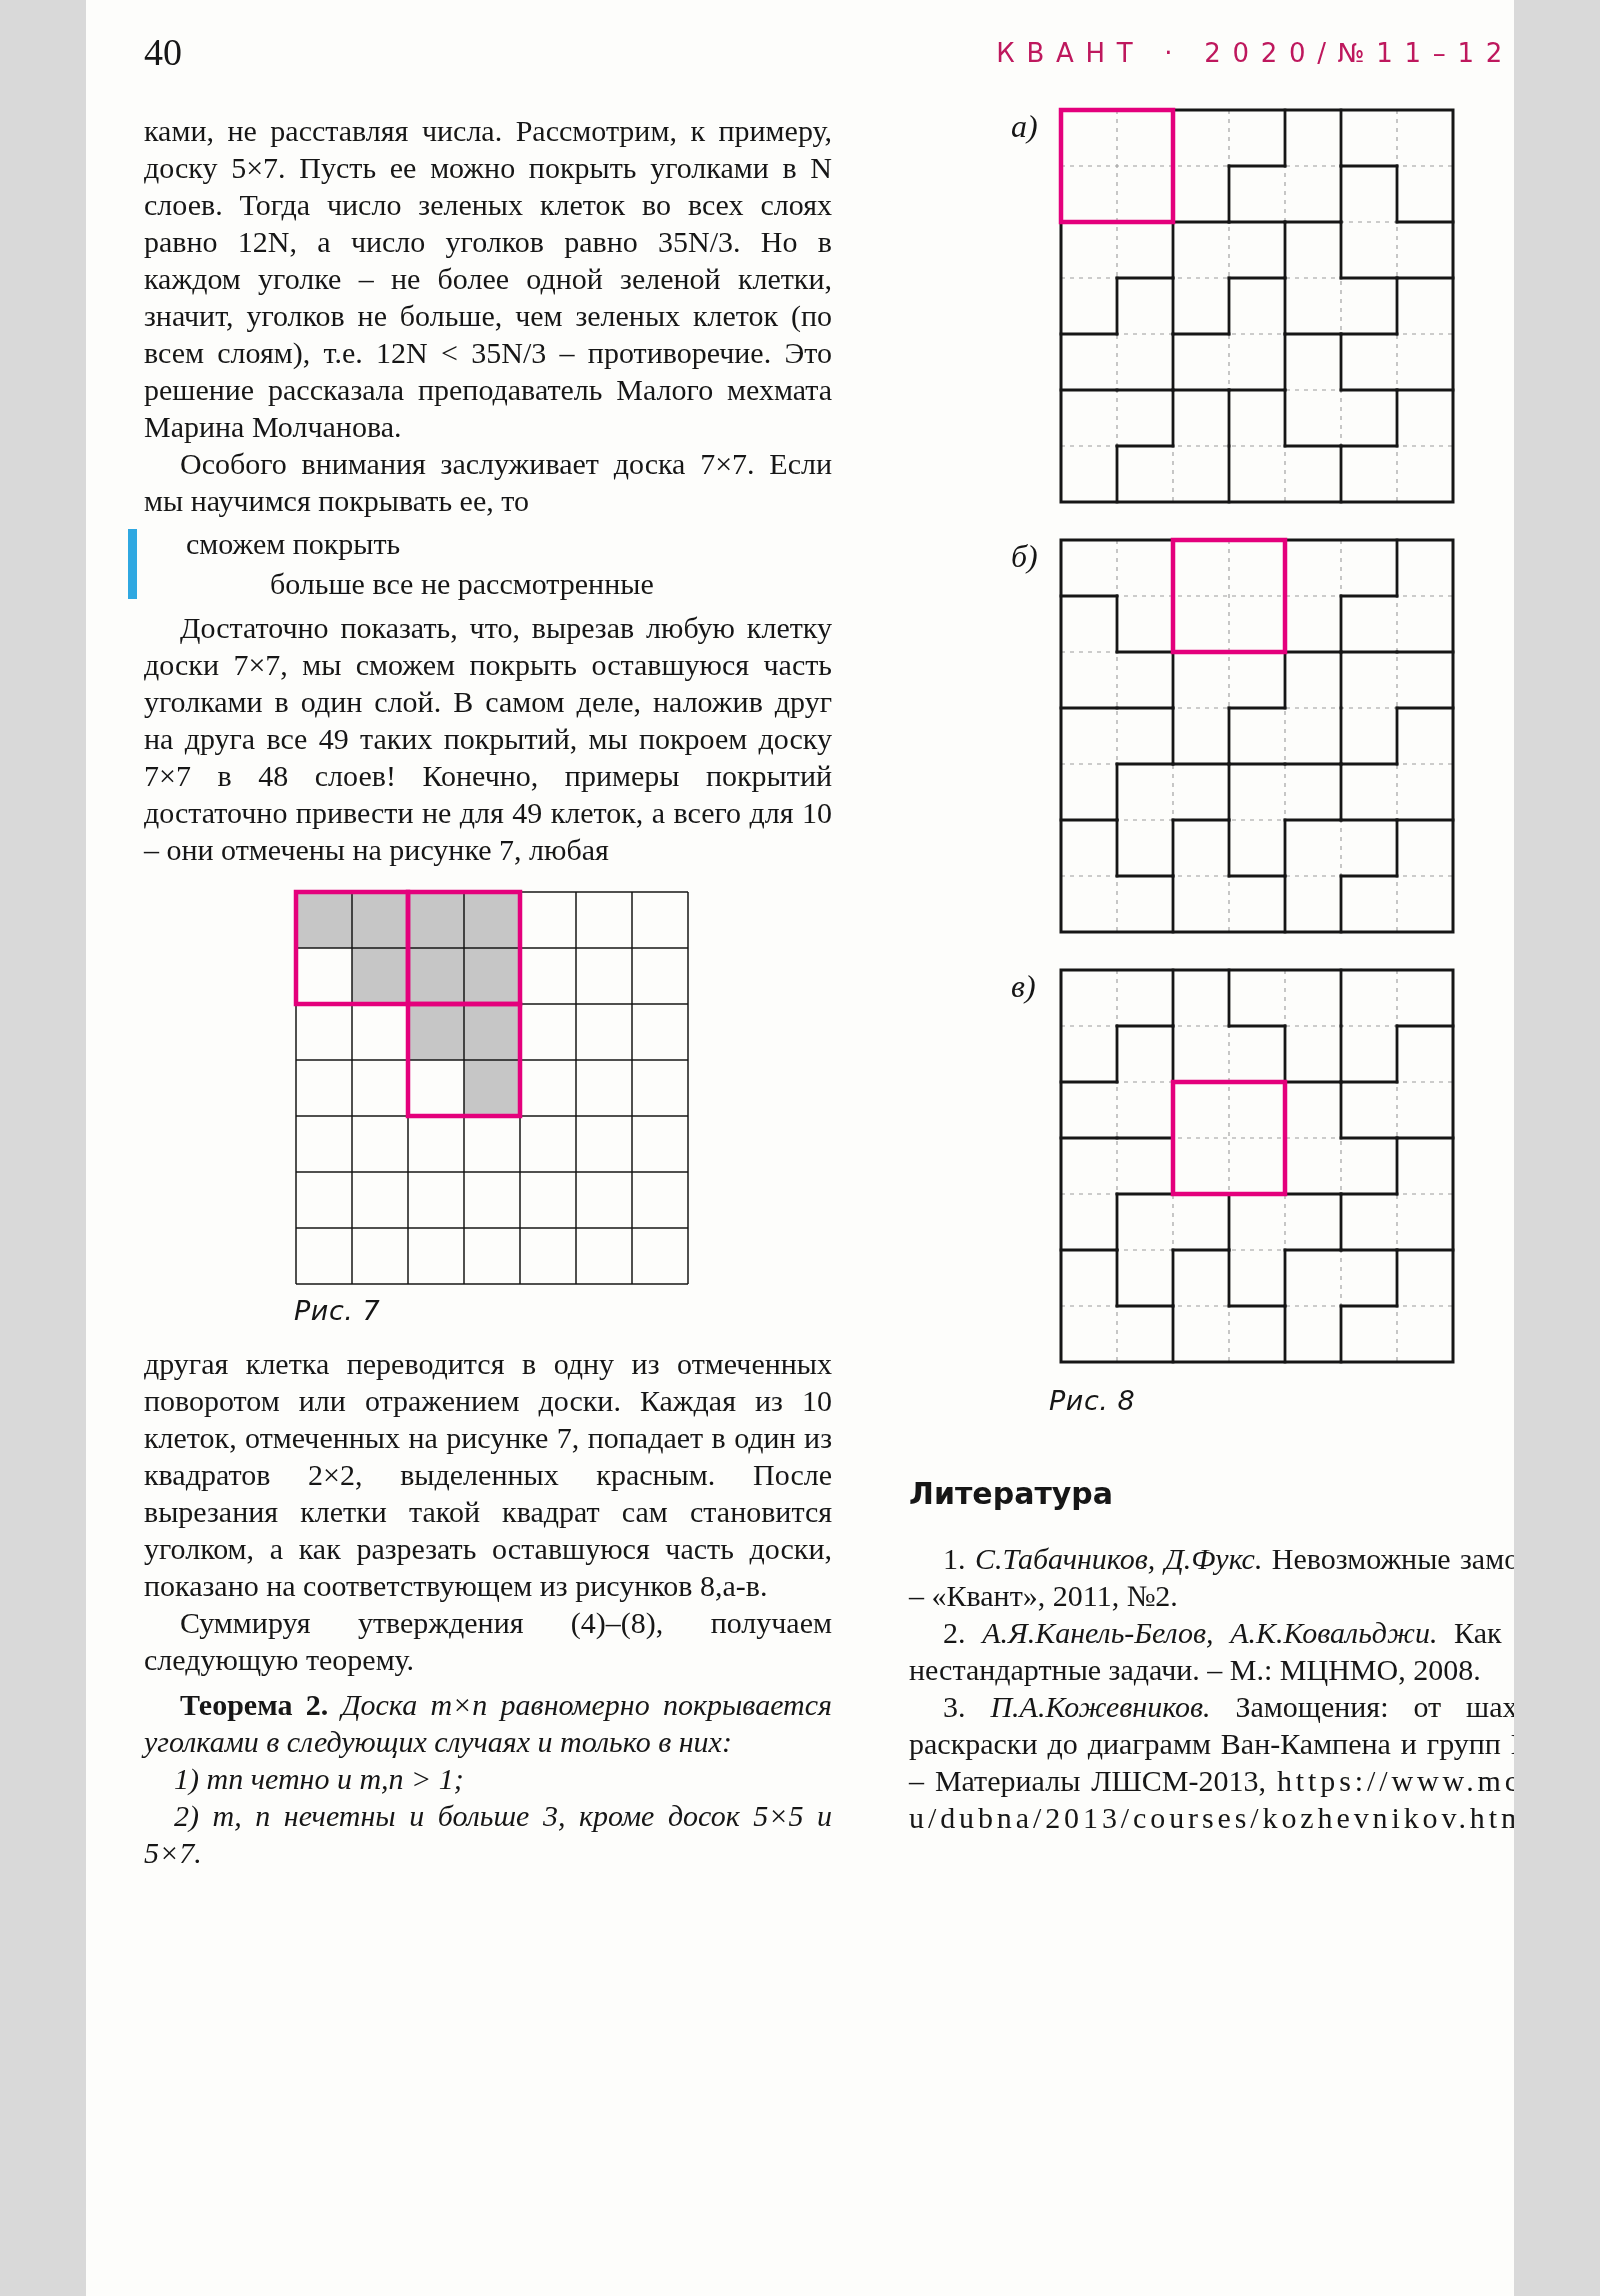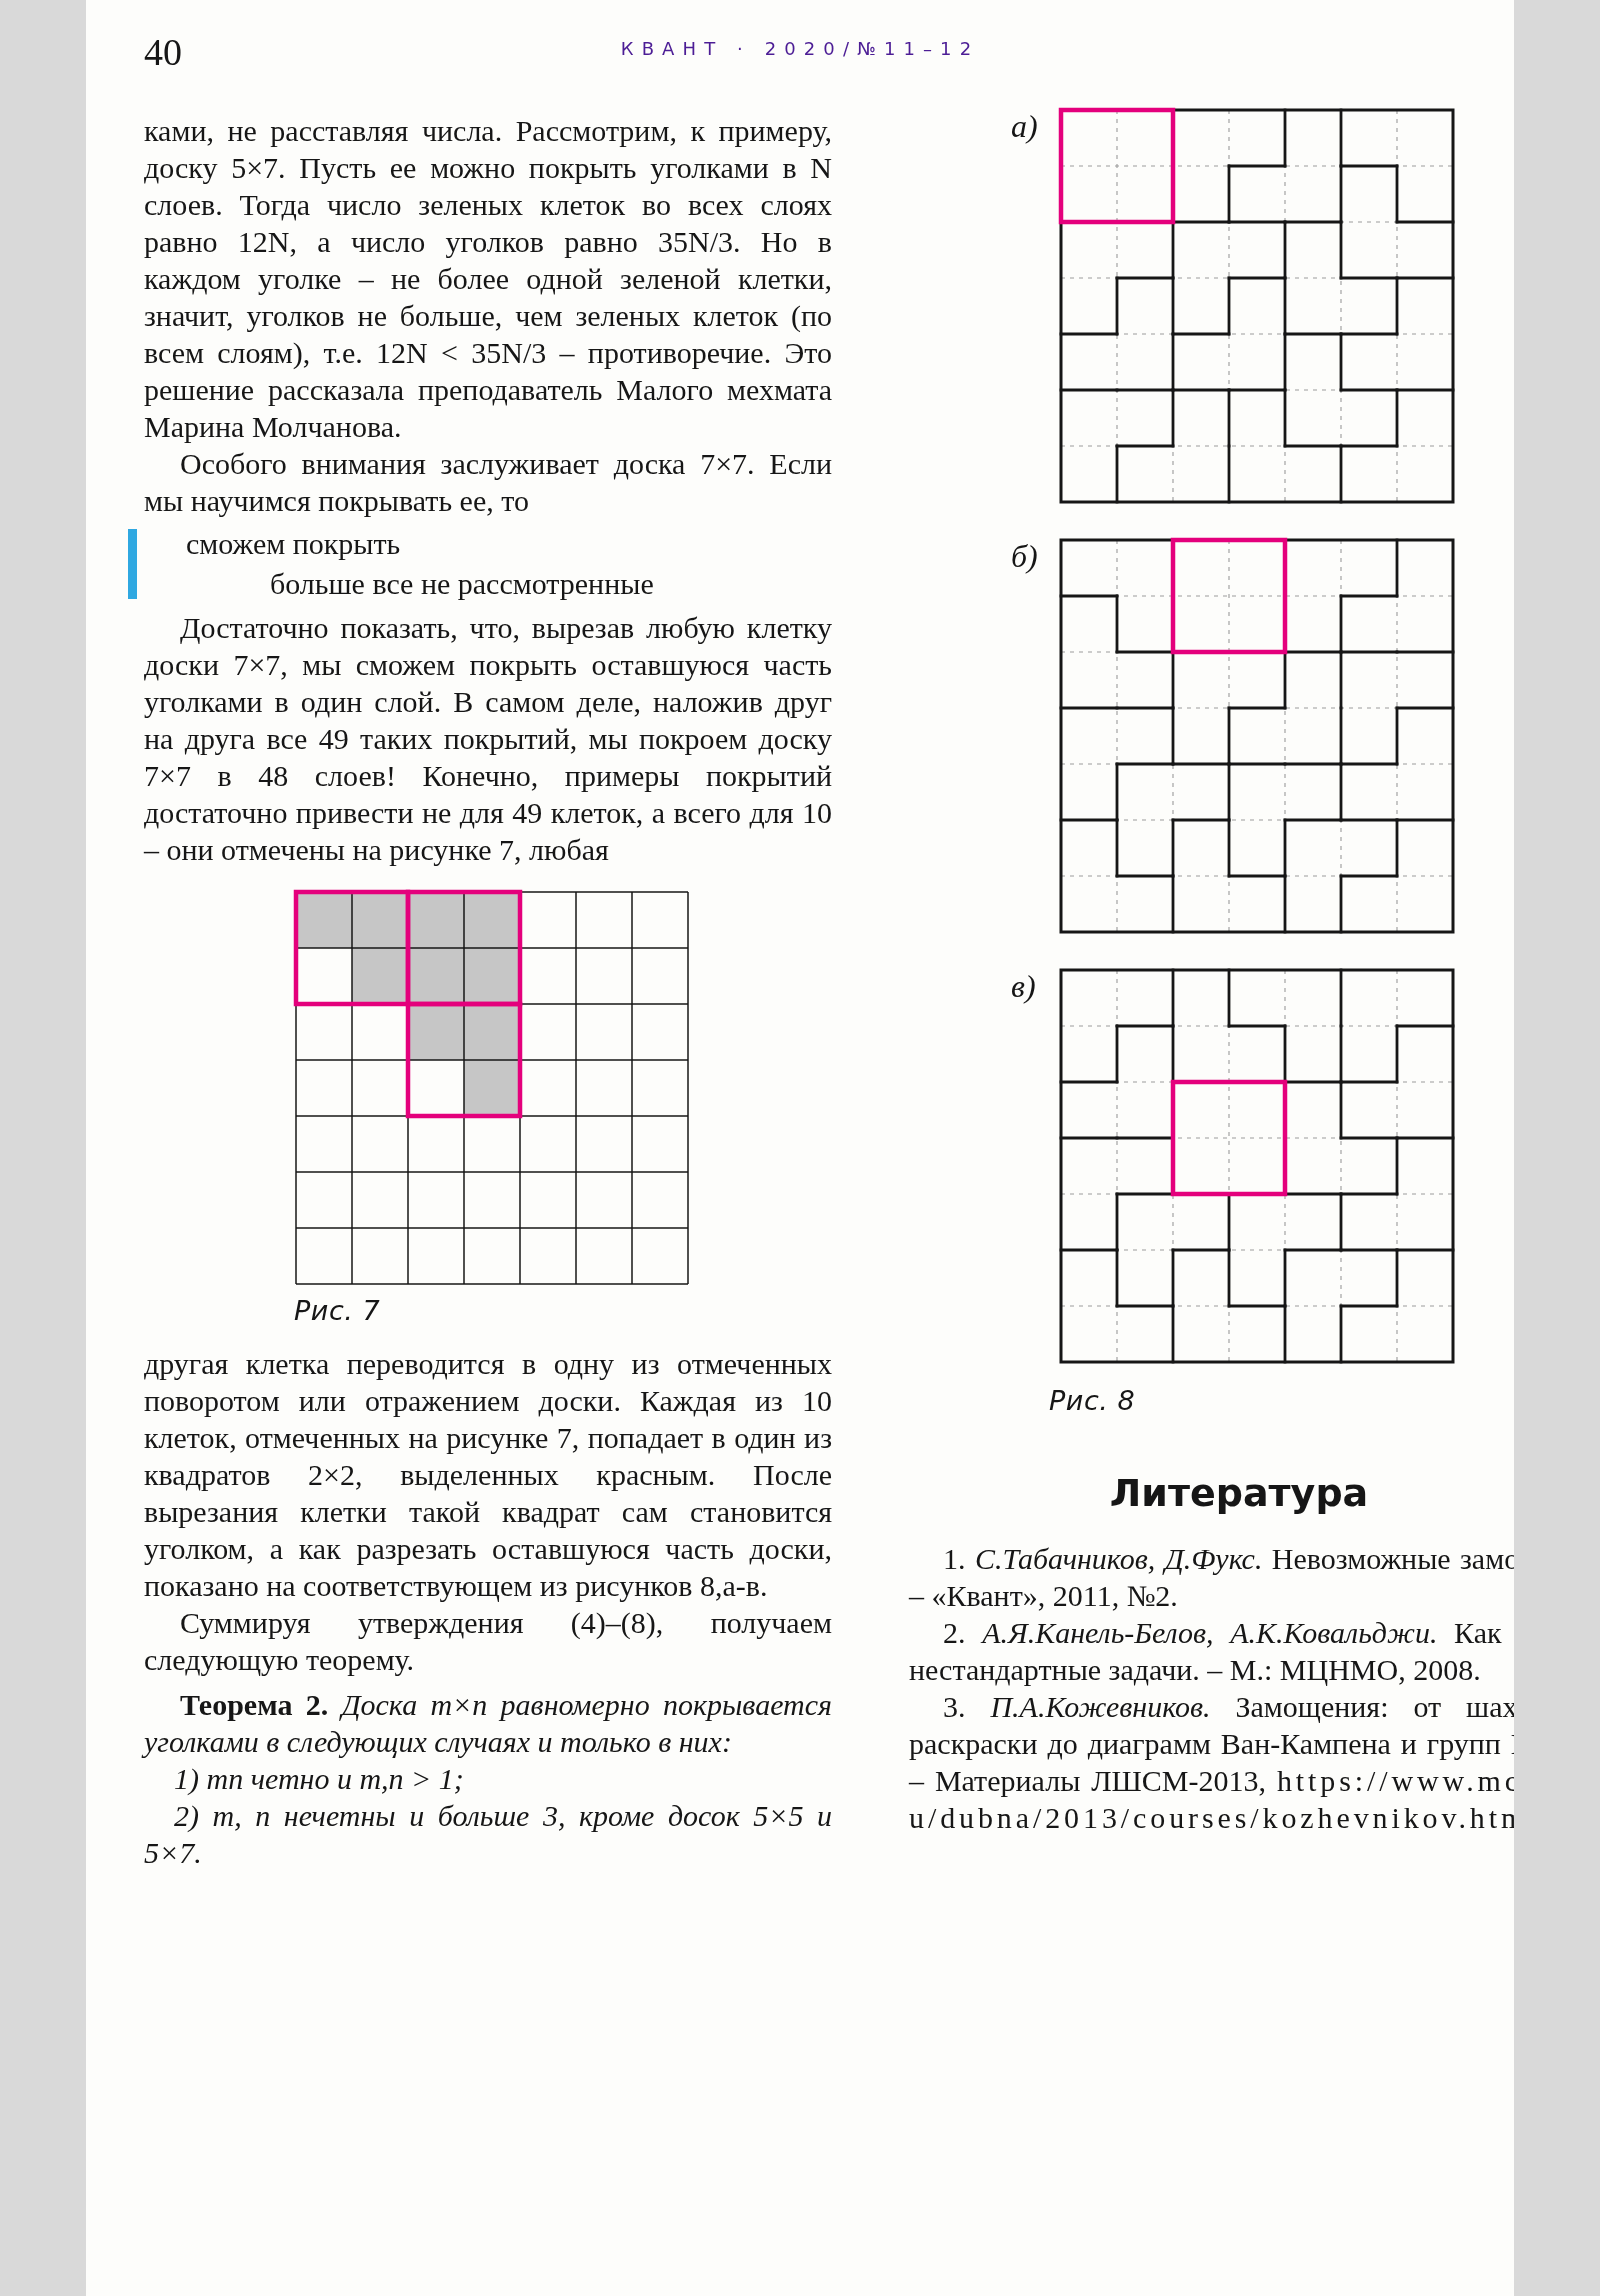--- a/index.html
+++ b/index.html
@@ -3,23 +3,23 @@
 <meta charset="utf-8">
 <style>
   html,body{margin:0;padding:0;background:#d9d9d9;}
   .page{
     position:relative;width:1428px;height:2296px;background:#fdfdfb;
     font-family:"Liberation Serif","DejaVu Serif",serif;color:#161616;
     overflow:hidden;margin:0 auto;
   }
   .page-num{position:absolute;left:58px;top:30px;font-size:38px;font-weight:500;}
   .journal{
-    position:absolute;top:38px;left:0;width:100%;text-align:center;
+    position:absolute;top:38px;left:0;width:100%;text-align:right;
     font-family:"DejaVu Sans","Liberation Sans",sans-serif;
-    font-size:18px;letter-spacing:0.45em;font-weight:500;color:#4c1d95;
+    font-size:26px;letter-spacing:0.45em;font-weight:500;color:#be185d;
   }
   .col-left{position:absolute;left:58px;top:112px;width:688px;font-size:30px;line-height:37px;text-align:justify;}
   .col-right{position:absolute;left:823px;top:106px;width:700px;font-size:30px;line-height:37px;}
   .body-p{margin:0;}
   .indent{text-indent:36px;}
   .formula-block{position:relative;margin:5px 0 5px 0;padding-left:16px;}
   .formula-block .bar{position:absolute;left:-16px;top:5px;bottom:5px;width:9px;}
   .fline{line-height:40px;text-align:left;}
   .f1{margin-left:26px;}
   .f2{margin-left:110px;}
@@ -33,21 +33,21 @@
   .fig7cap{margin:4px 0 16px 150px;}
   .fig8cap{margin:16px 0 0 140px;}
   .fig8-panel{display:flex;align-items:flex-start;margin-bottom:30px;}
   .panel-label{width:46px;margin-left:102px;font-style:italic;font-size:32px;padding-top:2px;flex:none;}
   .grid-holder{flex:none;line-height:0;}
   .theorem-p{margin-top:8px;}
   .thm-label{font-weight:bold;}
   .thm-item{margin:0;font-style:italic;text-indent:30px;}
   .lit-heading{
     font-family:"DejaVu Sans","Liberation Sans",sans-serif;
-    font-size:38px;font-weight:bold;text-align:center;margin:56px 40px 28px 0;
+    font-size:30px;font-weight:bold;margin:56px 40px 28px 0;
   }
   .ref{margin:0;text-align:justify;text-indent:34px;}
   .url{letter-spacing:0.13em;word-break:break-all;}
 </style>
 </head>
 <body>
 
 <div class="page">
 
   <div class="page-num">40</div>

